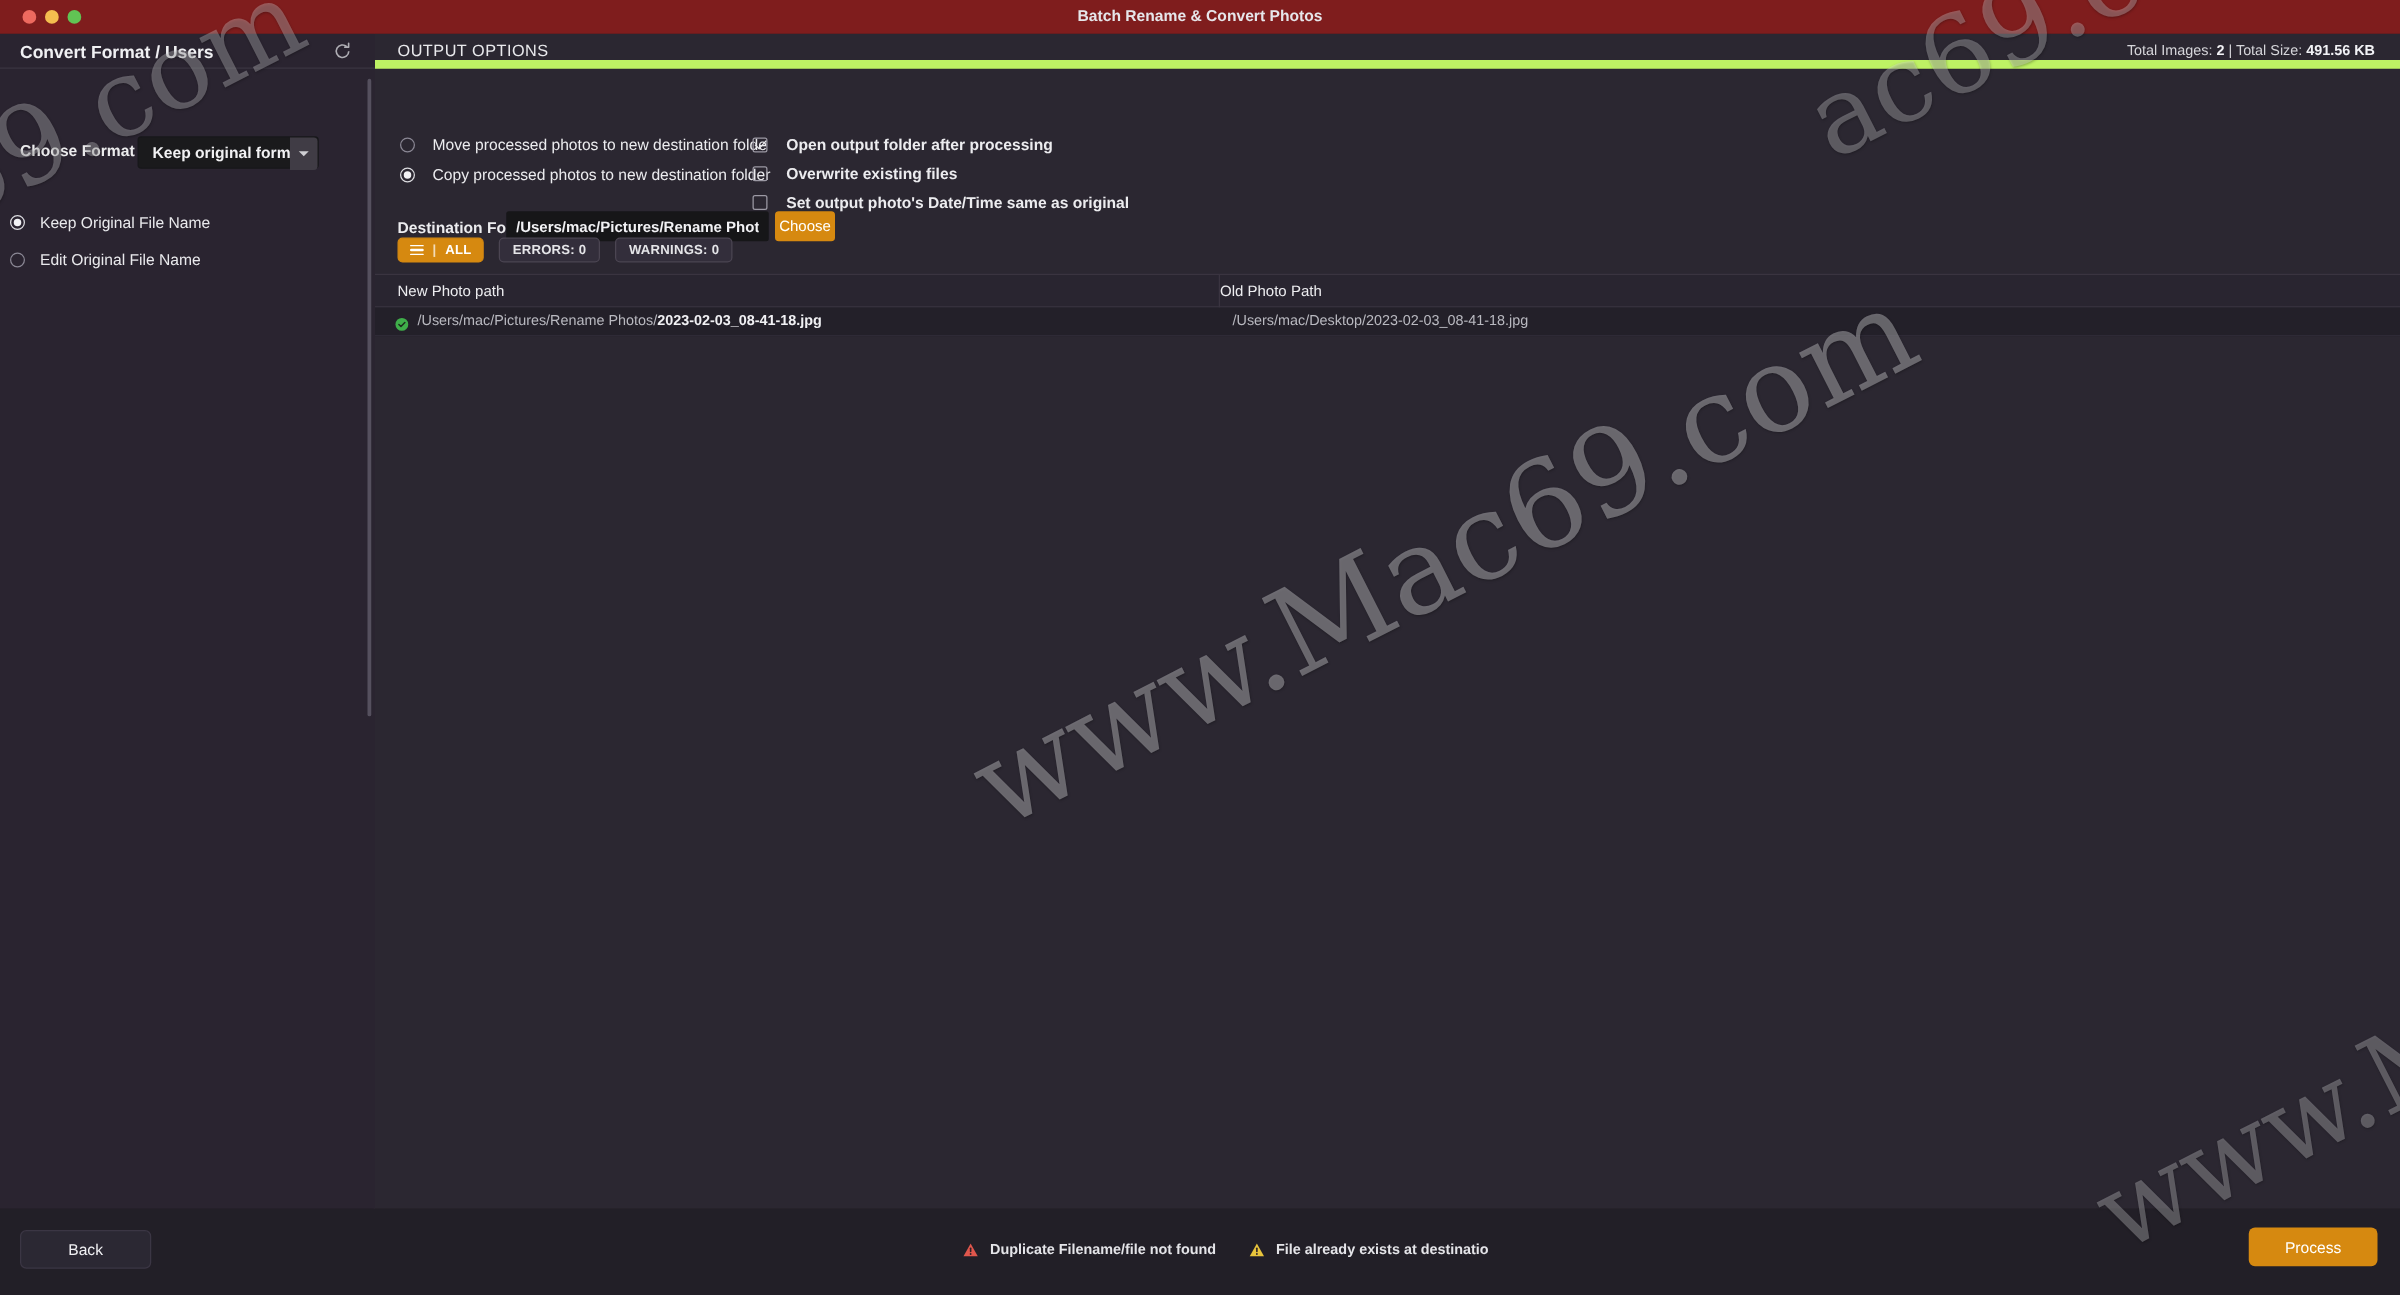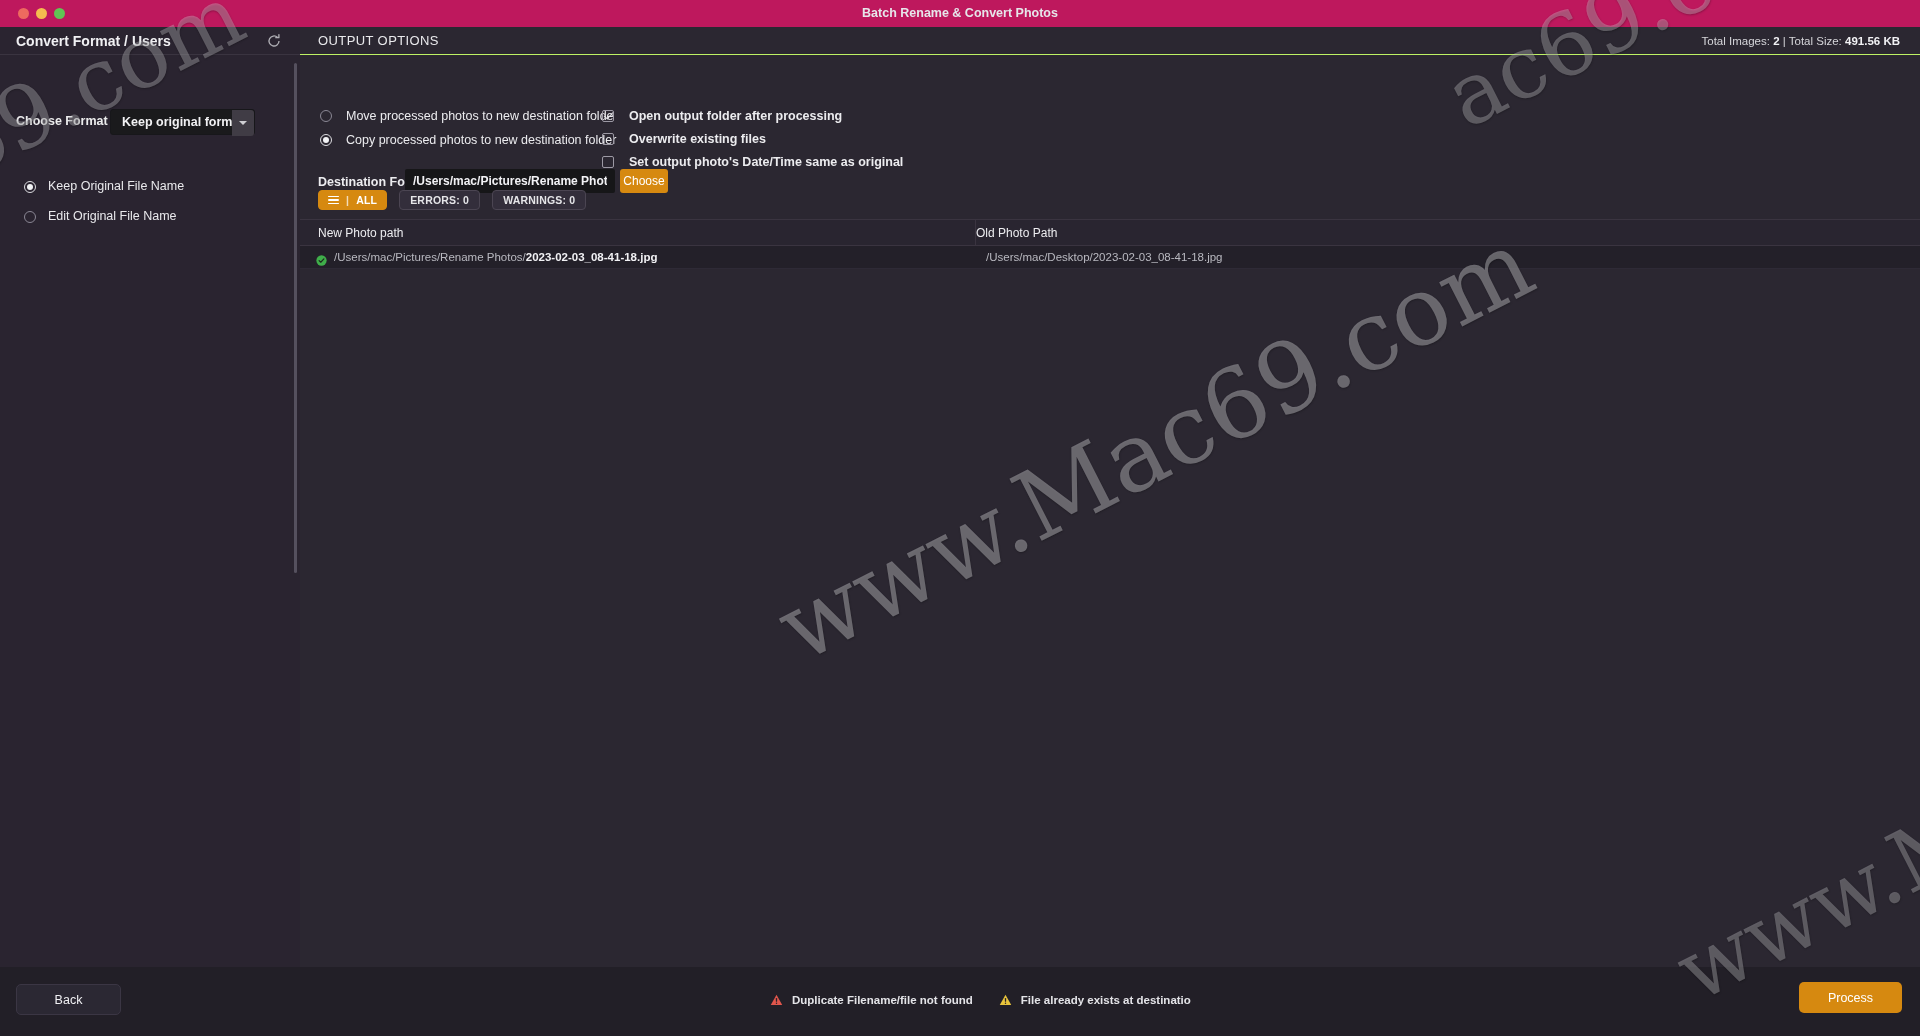--- a/index.html
+++ b/index.html
@@ -25,21 +25,21 @@
     z-index:60;
   }
   .wm-a { font-size:86px; left:1430px;  top:-42px;  transform:rotate(-27deg); }
   .wm-b { font-size:86px; left:-110px;  top:42px;   transform:rotate(-27deg); }
   .wm-c { font-size:96px; left:740px;   top:390px;  transform:rotate(-27deg); color:rgba(235,235,238,0.36); }
   .wm-d { font-size:86px; left:1660px;  top:830px;  transform:rotate(-27deg); }
 
   
   .titlebar {
     position:absolute; left:0; top:0; width:1920px; height:27px;
-    background:#be185d; z-index:30;
+    background:#7f1d1d; z-index:30;
   }
   .lights { position:absolute; left:18px; top:0; height:27px; display:flex; align-items:center; gap:7px; }
   .light { width:11px; height:11px; border-radius:50%; }
   .light.r { background:#ed6a5f; }
   .light.y { background:#f4bd4f; }
   .light.g { background:#61c454; }
   .title-text {
     position:absolute; left:0; top:0; width:1920px; height:27px;
     line-height:27px; text-align:center;
     font-size:12.5px; font-weight:700; color:#e6e6ea;
@@ -79,22 +79,22 @@
     position:absolute; right:0; top:0; width:22px; height:26px;
     background:#403c45; border-radius:0 3px 3px 0;
     display:flex; align-items:center; justify-content:center; cursor:pointer;
   }
   .fmt-arrow .caret {
     width:0;height:0;border-left:4px solid transparent;border-right:4px solid transparent;
     border-top:4.5px solid #cfcfd3;
   }
   .sb-radios { position:relative; margin-top:24px; }
   .sb-radio {
-    position:relative; height:30px; display:flex; align-items:flex-end;
-    padding-left:24px; cursor:pointer;
+    position:relative; height:30px; display:flex; align-items:center;
+    padding-left:8px; cursor:pointer;
   }
   .sb-radio .rlabel { margin-left:12px; font-size:12.5px; color:#e9e9ec; }
   .radio {
     width:12px; height:12px; border-radius:50%;
     border:1.5px solid #8a8794; position:relative; flex:none;
   }
   .radio.on { border-color:#dcdce0; }
   .radio.on::after {
     content:""; position:absolute; left:50%; top:50%;
     width:6px; height:6px; border-radius:50%; background:#f2f2f5;
@@ -109,21 +109,21 @@
     background:#3b3543;
   }
 
   
   .main {
     position:absolute; left:300px; top:27px; width:1620px; height:940px;
     background:#2b2731;
   }
   .main-head {
     position:relative; width:1620px; height:28px;
-    border-bottom:1px solid #bef264;
+    border-bottom:7px solid #bef264;
   }
   .oo-title {
     position:absolute; left:18px; top:0; height:28px; line-height:28px;
     font-size:13px; font-weight:400; letter-spacing:.4px; color:#e9e9ec;
   }
   .totals {
     position:absolute; right:20px; top:0; height:28px; line-height:28px;
     font-size:11.5px; color:#d6d6da;
   }
   .totals b { font-weight:700; color:#f2f2f5; }

